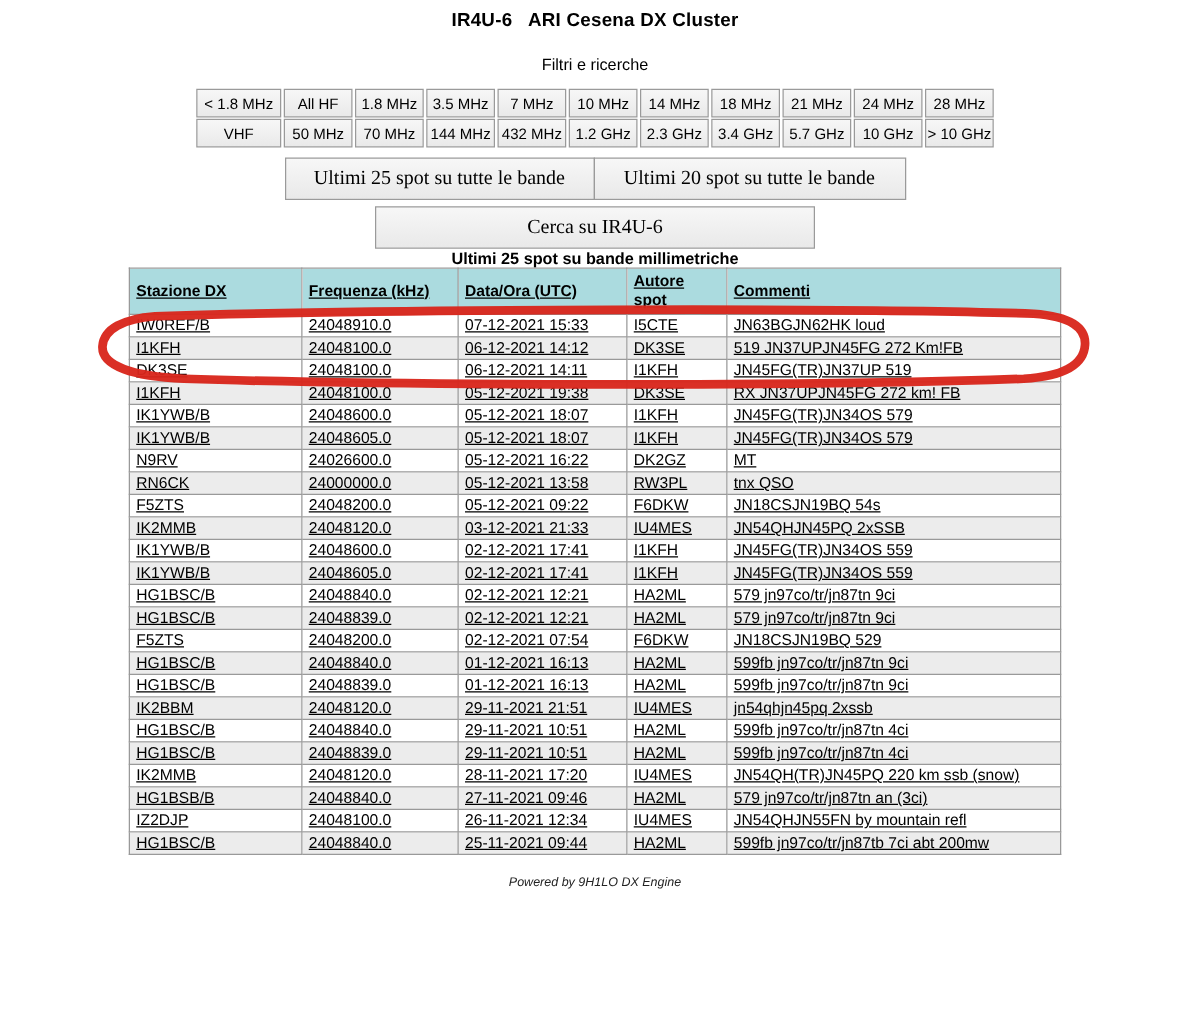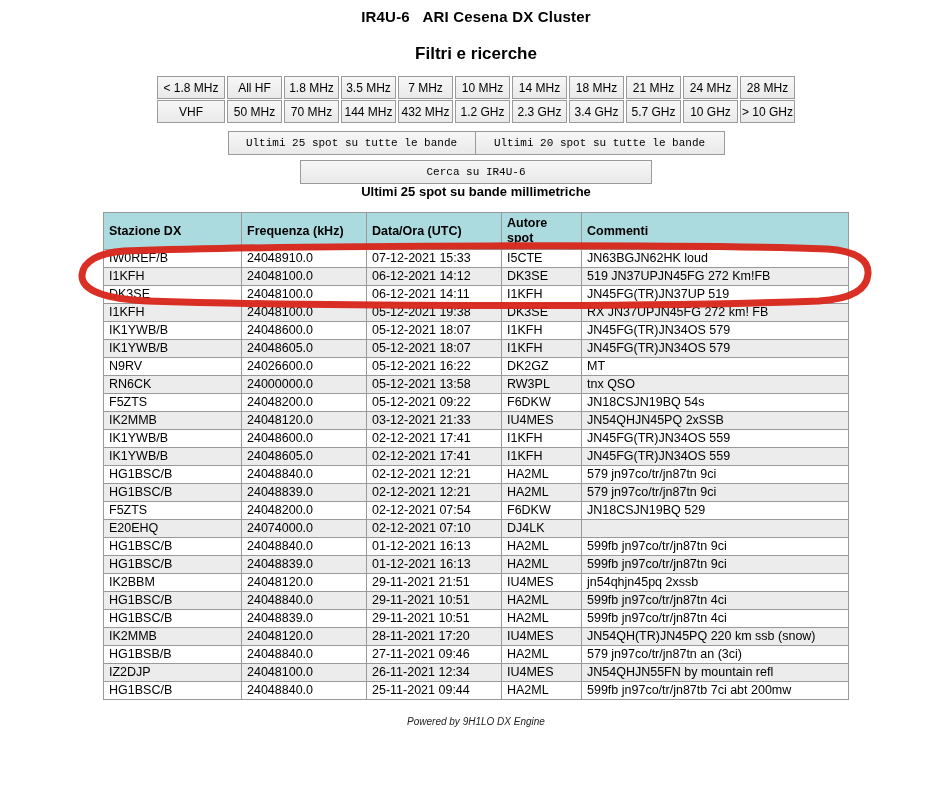--- a/index.html
+++ b/index.html
@@ -7,54 +7,54 @@
     width:946px;height:810px;overflow:hidden;
     font-family:"Liberation Sans","DejaVu Sans",sans-serif;
     color:#000;
   }
   .page{width:946px;padding-left:6px;box-sizing:border-box;text-align:center;}
   .page-title{
     margin:8px 0 0;font-size:15px;font-weight:bold;white-space:pre;
     letter-spacing:.2px;
   }
   .filters-title{
-    margin-top:19px;font-size:17px;font-weight:bold;
+    margin-top:19px;font-size:13px;font-weight:normal;
   }
   .band-grid{
     display:inline-grid;
     grid-template-columns:68px repeat(10,55px);
     gap:1px 2px;
     margin-top:12px;
   }
   .band-btn{
     height:23px;
     font-family:"Liberation Sans","DejaVu Sans",sans-serif;
     font-size:12px;color:#000;
     background:linear-gradient(#f7f7f7,#e9e9e9);
     border:1px solid #9a9a9a;
     padding:0;cursor:pointer;white-space:nowrap;
   }
   .wide-row{margin-top:8px;}
   .wide-btn{
-    height:24px;
-    font-family:Liberation Mono, monospace;
-    font-size:11px;color:#000;
+    height:34px;
+    font-family:Liberation Serif, serif;
+    font-size:16px;color:#000;
     background:linear-gradient(#f7f7f7,#e9e9e9);
     border:1px solid #9a9a9a;
     cursor:pointer;
   }
   .wide-btn.w25{width:248px;}
   .wide-btn.w50{width:250px;margin-left:-1px;}
   .cerca-row{margin-top:5px;}
   .wide-btn.cerca{width:352px;}
   .spots-title{
     font-size:13px;font-weight:bold;
   }
   .table-wrap{
-    position:relative;display:inline-block;margin-top:13px;
+    position:relative;display:inline-block;margin-top:0;text-decoration:underline;
   }
   table.spots{
     border-collapse:collapse;table-layout:fixed;width:745px;
     font-size:12.5px;
   }
   table.spots th,table.spots td{
     border:1px solid #999;
     padding:1px 5px;
     text-align:left;
     overflow:hidden;
@@ -243,27 +243,20 @@
             <td>579 jn97co/tr/jn87tn 9ci</td>
           </tr>
           <tr>
             <td>F5ZTS</td>
             <td>24048200.0</td>
             <td>02-12-2021 07:54</td>
             <td>F6DKW</td>
             <td>JN18CSJN19BQ 529</td>
           </tr>
           <tr>
-            <td>E20EHQ</td>
-            <td>24074000.0</td>
-            <td>02-12-2021 07:10</td>
-            <td>DJ4LK</td>
-            <td></td>
-          </tr>
-          <tr>
             <td>HG1BSC/B</td>
             <td>24048840.0</td>
             <td>01-12-2021 16:13</td>
             <td>HA2ML</td>
             <td>599fb jn97co/tr/jn87tn 9ci</td>
           </tr>
           <tr>
             <td>HG1BSC/B</td>
             <td>24048839.0</td>
             <td>01-12-2021 16:13</td>

